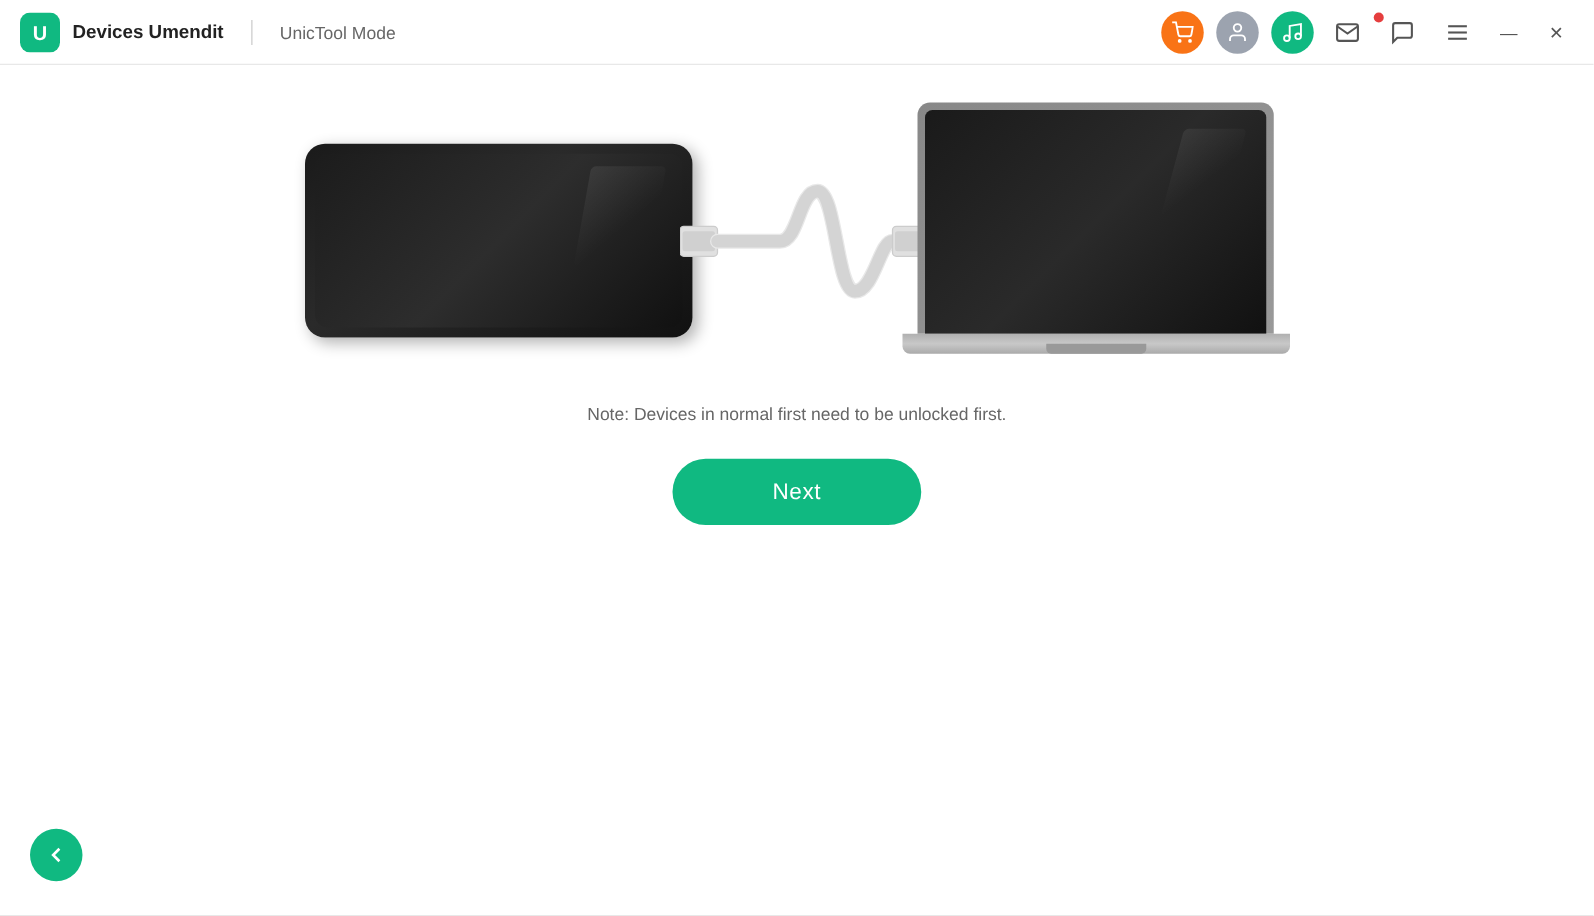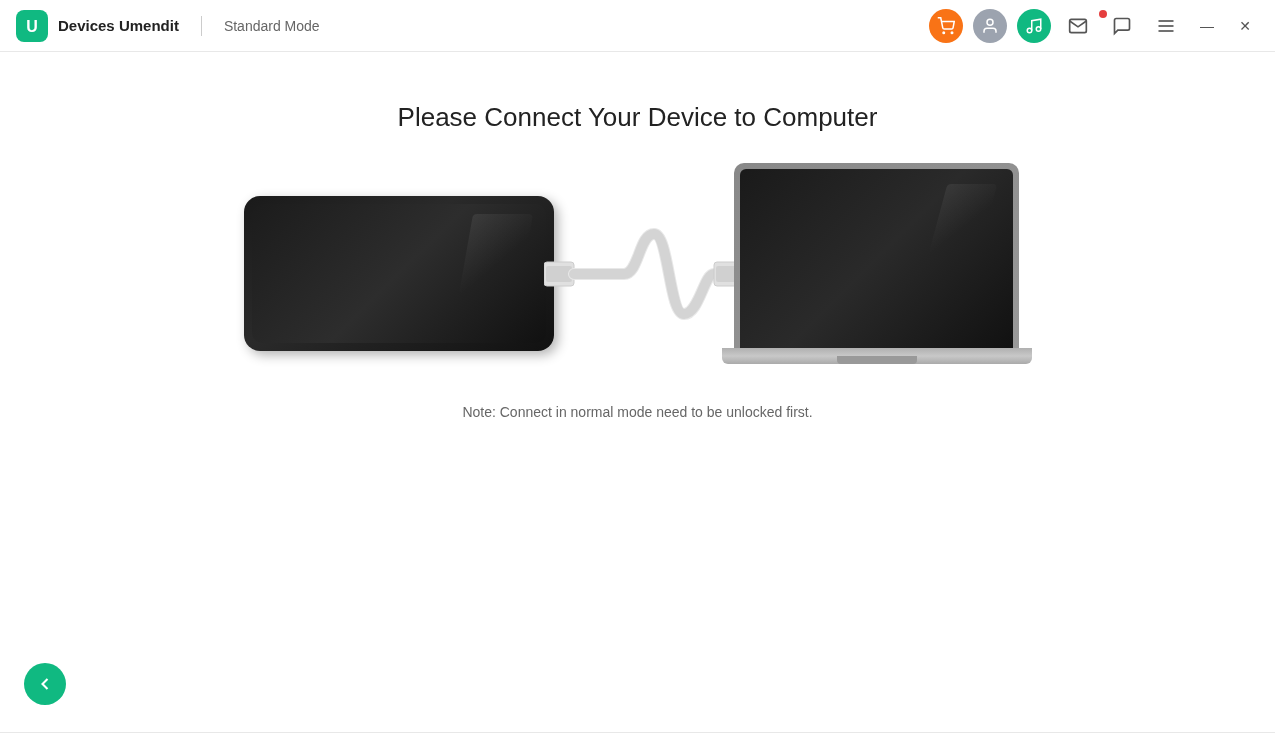--- a/index.html
+++ b/index.html
@@ -269,21 +269,21 @@
 <body>
 
 <div id="titlebar">
   <div class="logo-area">
     <svg class="logo-icon" viewBox="0 0 32 32">
       <rect width="32" height="32" rx="8" fill="#10b981"></rect>
       <text x="16" y="22" text-anchor="middle" font-size="16" fill="white" font-weight="bold">U</text>
     </svg>
     <span class="app-name">Devices Umendit</span>
     <div class="divider"></div>
-    <span class="mode-label">Standard Mode</span>
+    <span class="mode-label">UnicTool Mode</span>
   </div>
   <div class="title-right">
     <button class="icon-btn orange" title="Cart">
       <svg width="18" height="18" viewBox="0 0 24 24" fill="none" stroke="white" stroke-width="2">
         <circle cx="9" cy="21" r="1"></circle>
           <circle cx="20" cy="21" r="1"></circle>
         <path d="M1 1h4l2.68 13.39a2 2 0 0 0 2 1.61h9.72a2 2 0 0 0 2-1.61L23 6H6"></path>
       </svg>
     </button>
     <button class="icon-btn gray-circle" title="User">
@@ -317,21 +317,20 @@
           <line x1="3" y1="12" x2="21" y2="12"></line>
           <line x1="3" y1="18" x2="21" y2="18"></line>
       </svg>
     </button>
     <button class="win-btn">—</button>
     <button class="win-btn close">✕</button>
   </div>
 </div>
 
 <div id="main">
-  <h1 class="page-title">Please Connect Your Device to Computer</h1>
 
   <div class="illustration">
 
     <div class="device-phone">
       <div class="device-phone-screen"></div>
     </div>
 
     <svg class="cable-svg" viewBox="0 0 200 160" xmlns="http://www.w3.org/2000/svg">
 
       <rect x="0" y="68" width="30" height="24" rx="3" fill="#e0e0e0" stroke="#ccc" stroke-width="1"></rect>
@@ -345,22 +344,23 @@
     </svg>
 
     <div class="device-laptop">
       <div class="laptop-screen-wrapper">
         <div class="laptop-screen"></div>
       </div>
       <div class="laptop-base"></div>
     </div>
   </div>
 
-  <p class="note-text">Note: Connect in normal mode need to be unlocked first.</p>
-
+  <p class="note-text">Note: Devices in normal first need to be unlocked first.</p>
+
+  <button class="next-btn">Next</button>
 
   <div class="bottom-line"></div>
 </div>
 
 <button class="back-btn" title="Back">
   <svg width="20" height="20" viewBox="0 0 24 24" fill="none" stroke="white" stroke-width="2.5">
     <polyline points="15 18 9 12 15 6"></polyline>
   </svg>
 </button>
 

